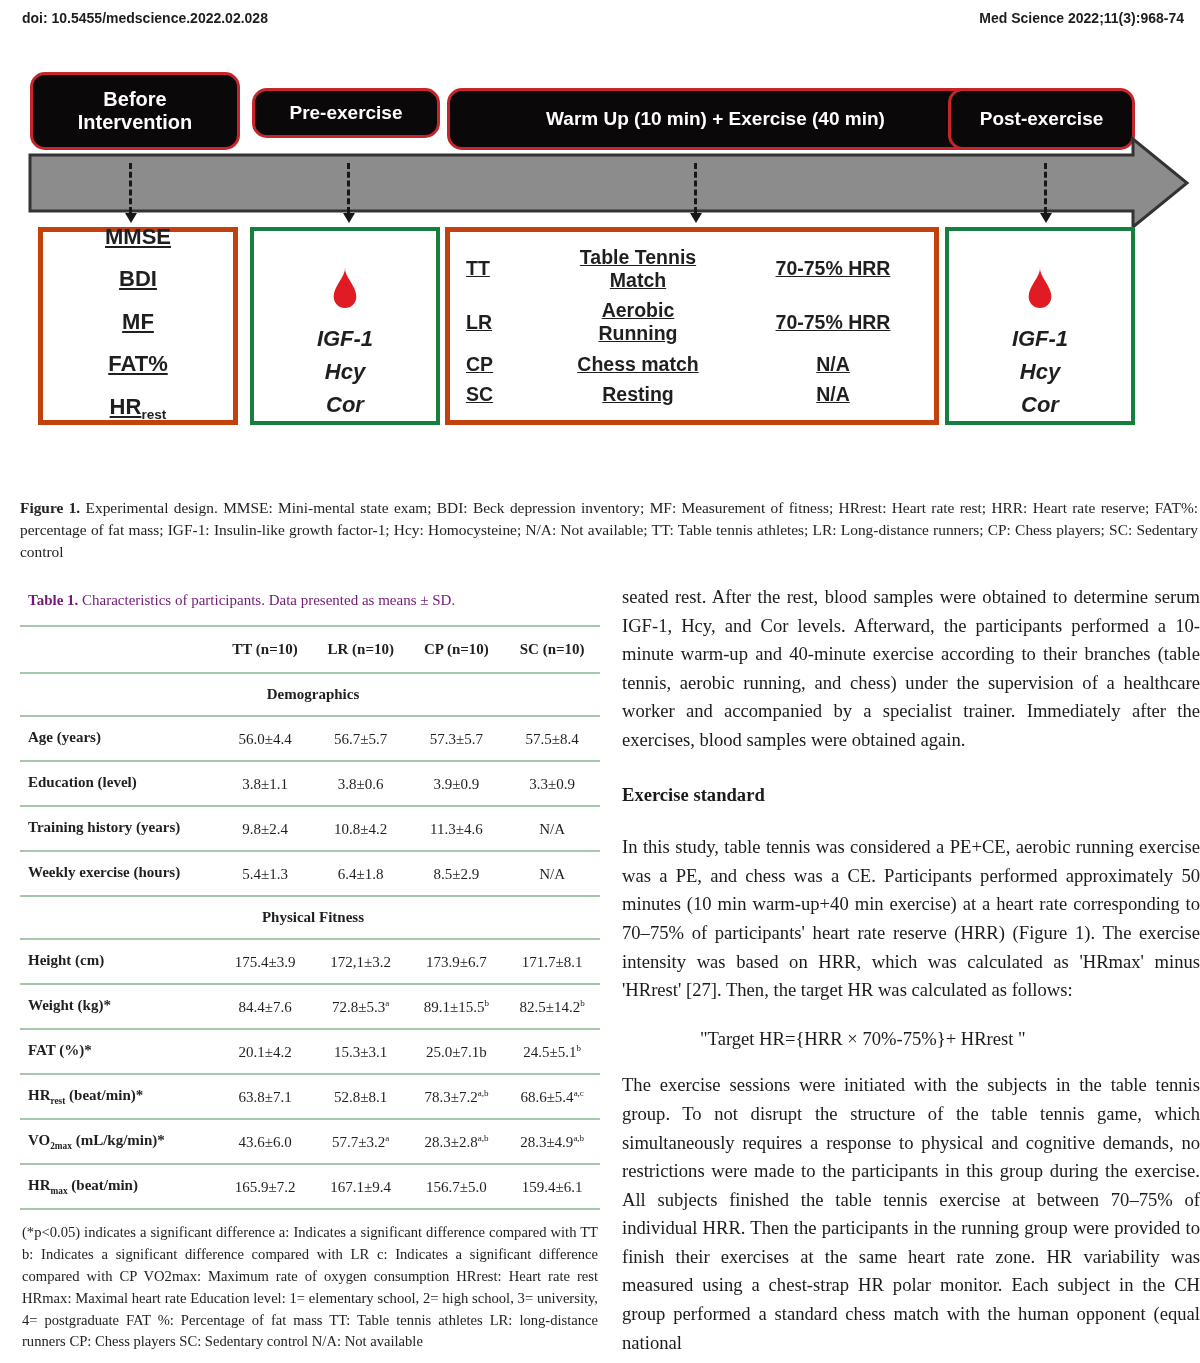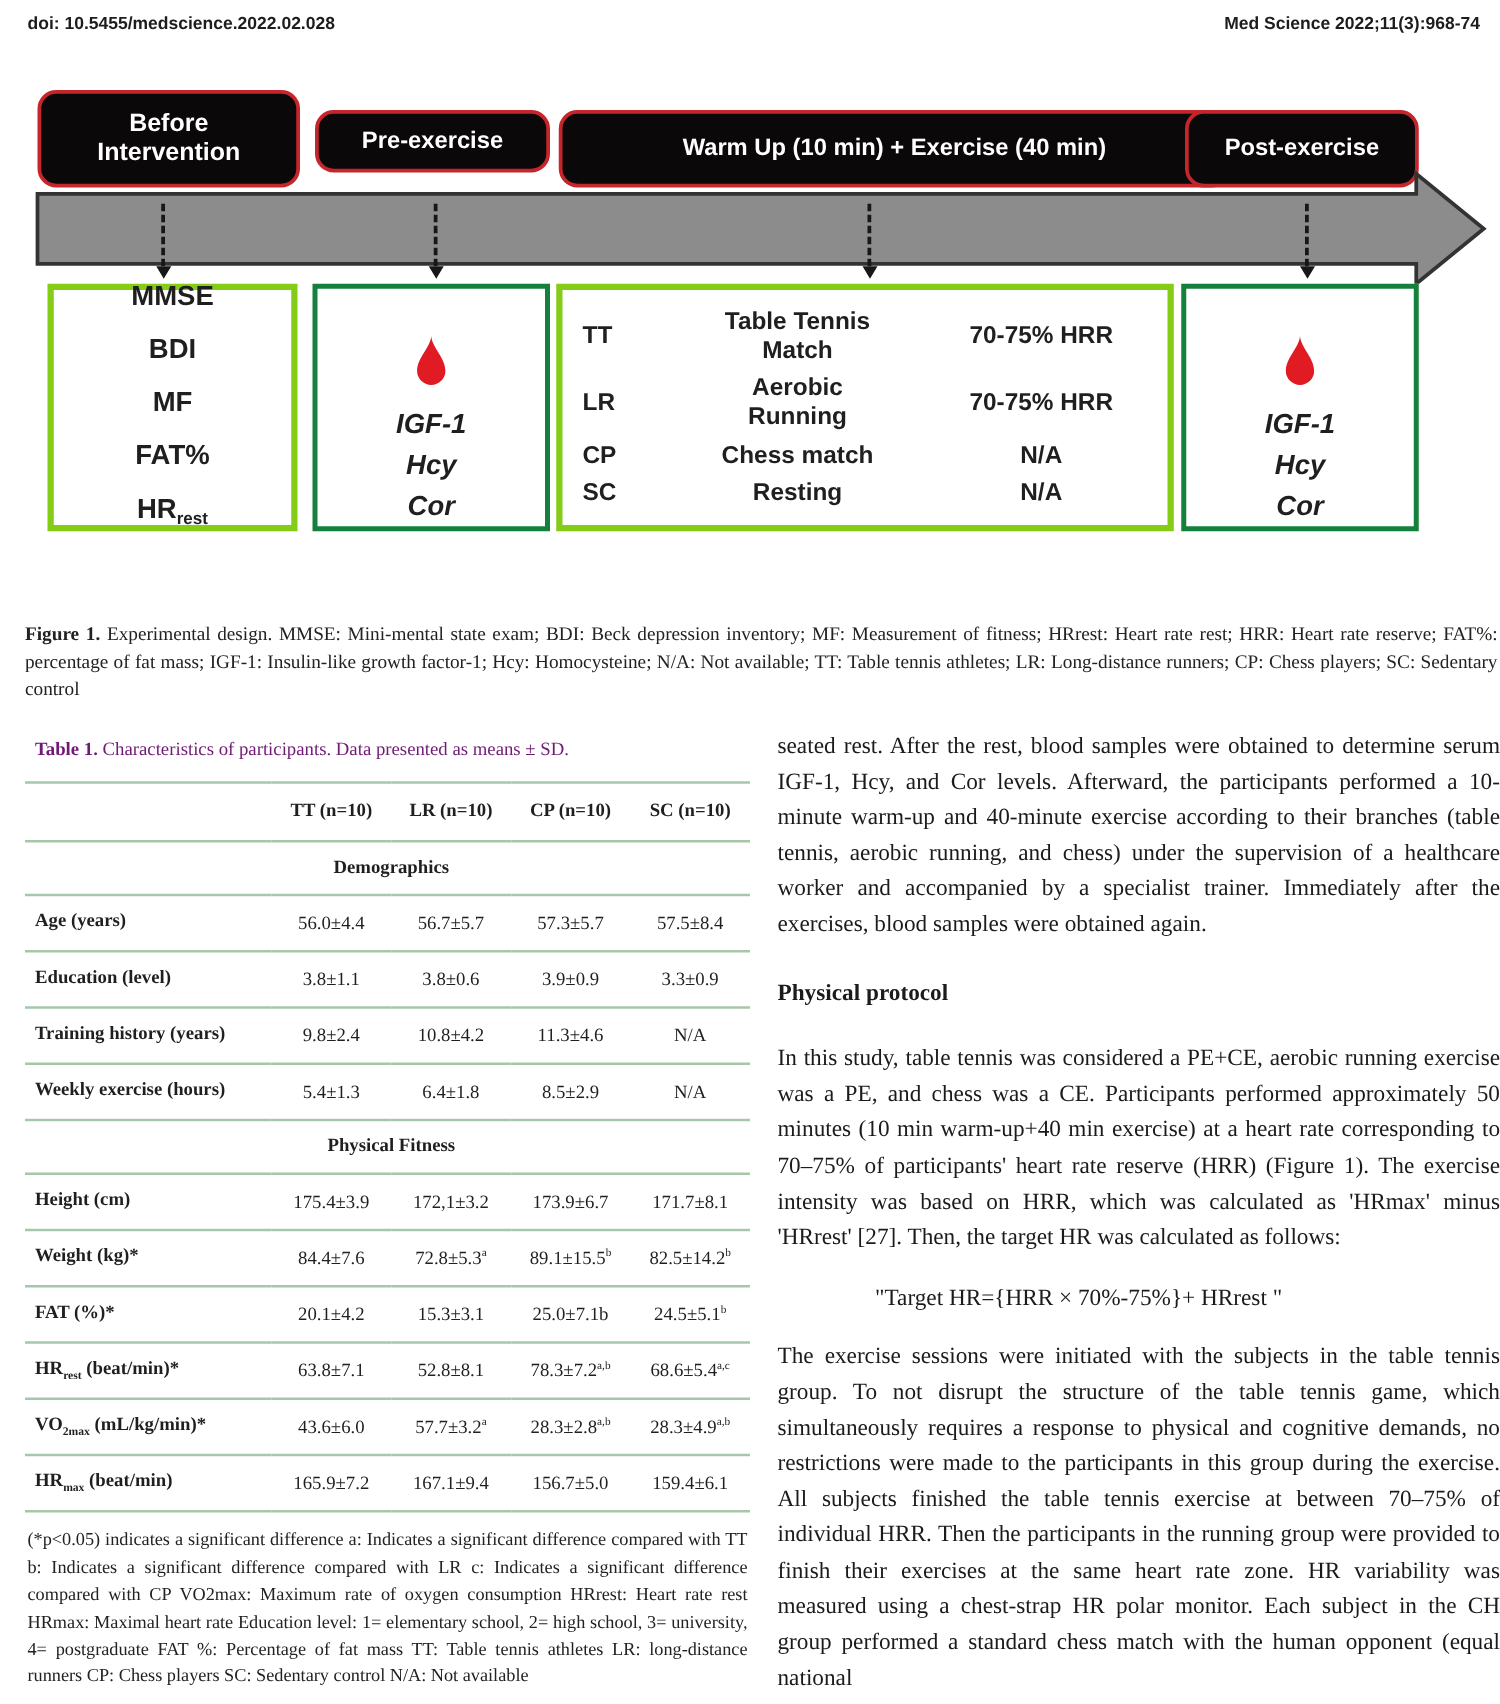--- a/index.html
+++ b/index.html
@@ -25,21 +25,21 @@
 
   .dash-arrow { position:absolute; top:95px; width:0; height:50px; border-left:3px dashed #171717; z-index:3; }
   .dash-arrow::after { content:""; position:absolute; left:-7.5px; top:50px; width:0; height:0;
                        border-left:6px solid transparent; border-right:6px solid transparent;
                        border-top:10px solid #171717; }
   .da1 { left:104px; } .da2 { left:322px; } .da3 { left:669px; } .da4 { left:1019px; }
 
   .bx { position:absolute; top:159px; height:198px; background:#fff; display:flex; flex-direction:column;
         align-items:center; justify-content:center; text-align:center;
         font-family:"Liberation Sans", sans-serif; font-weight:bold; }
-  .bx-black { border:5px solid #84cc16; }
+  .bx-black { border:5px solid #c2410c;text-decoration:underline; }
   .bx-red   { border:4px solid #15803d;justify-content:flex-end; }
   .bx1 { left:13px;  width:200px; font-size:22px; line-height:34px; }
   .bx2 { left:225px; width:190px; }
   .bx3 { left:420px; width:494px; justify-content:space-around; padding:10px 0; }
   .bx4 { left:920px; width:190px; }
   .blood-lines { font-size:22px; font-style:italic; line-height:33px; margin-top:6px; }
   .drop { width:34px; height:50px; }
   .proto-row { display:grid; grid-template-columns:62px 1fr 170px; width:100%; padding:0 16px;
                font-size:19.5px; align-items:center;gap:40px; }
   .proto-row .code { text-align:left; }
@@ -252,19 +252,19 @@
           <td class="val"><span>156.7±5.0</span><sup></sup></td>
           <td class="val"><span>159.4±6.1</span><sup></sup></td>
         </tr>
       </tbody>
     </table>
     <p class="footnote">(*p&lt;0.05) indicates a significant difference a: Indicates a significant difference compared with TT b: Indicates a significant difference compared with LR c: Indicates a significant difference compared with CP VO2max: Maximum rate of oxygen consumption HRrest: Heart rate rest HRmax: Maximal heart rate Education level: 1= elementary school, 2= high school, 3= university, 4= postgraduate FAT %: Percentage of fat mass TT: Table tennis athletes LR: long-distance runners CP: Chess players SC: Sedentary control N/A: Not available</p>
   </div>
 
   <div class="col-right">
     <p>seated rest. After the rest, blood samples were obtained to determine serum IGF-1, Hcy, and Cor levels. Afterward, the participants performed a 10-minute warm-up and 40-minute exercise according to their branches (table tennis, aerobic running, and chess) under the supervision of a healthcare worker and accompanied by a specialist trainer. Immediately after the exercises, blood samples were obtained again.</p>
-    <h3>Physical protocol</h3>
+    <h3>Exercise standard</h3>
     <p>In this study, table tennis was considered a PE+CE, aerobic running exercise was a PE, and chess was a CE. Participants performed approximately 50 minutes (10 min warm-up+40 min exercise) at a heart rate corresponding to 70–75% of participants' heart rate reserve (HRR) (Figure 1). The exercise intensity was based on HRR, which was calculated as 'HRmax' minus 'HRrest' [27]. Then, the target HR was calculated as follows:</p>
     <p class="formula">"Target HR={HRR × 70%-75%}+ HRrest "</p>
     <p>The exercise sessions were initiated with the subjects in the table tennis group. To not disrupt the structure of the table tennis game, which simultaneously requires a response to physical and cognitive demands, no restrictions were made to the participants in this group during the exercise. All subjects finished the table tennis exercise at between 70–75% of individual HRR. Then the participants in the running group were provided to finish their exercises at the same heart rate zone. HR variability was measured using a chest-strap HR polar monitor. Each subject in the CH group performed a standard chess match with the human opponent (equal national</p>
   </div>
 
 </div>
 
 </body></html>

